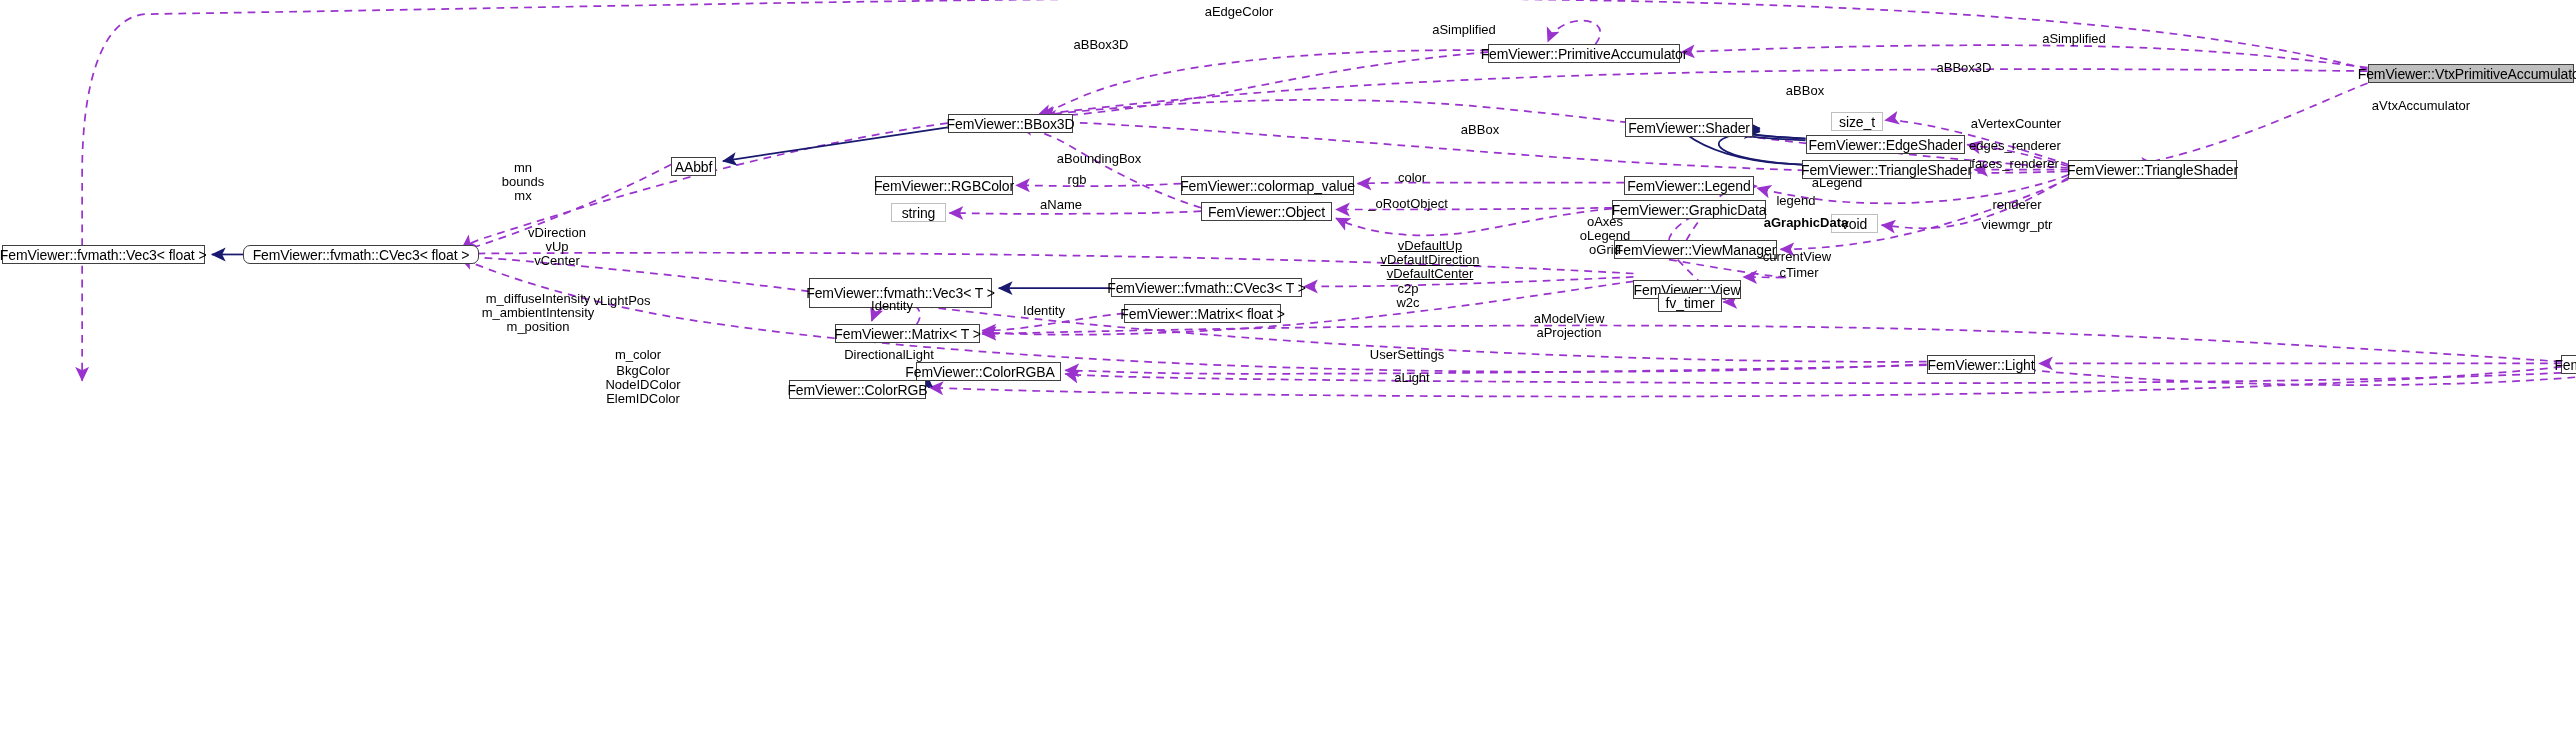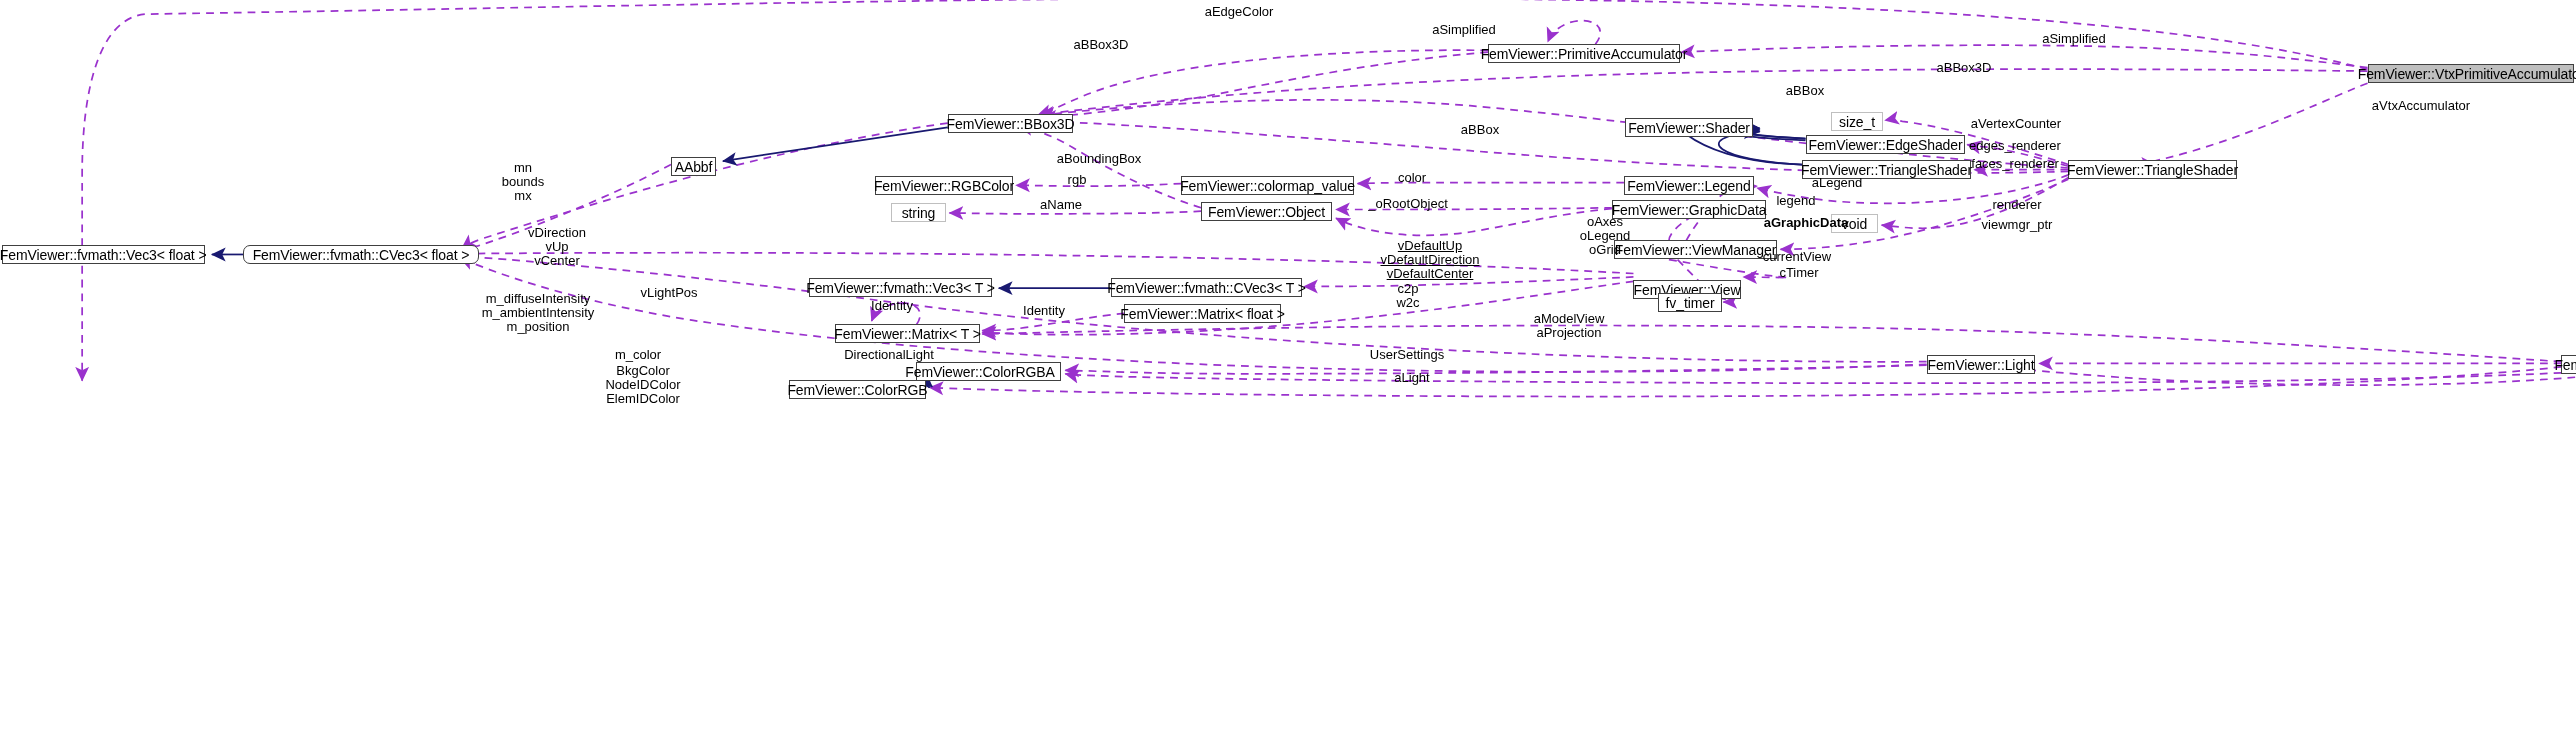--- a/index.html
+++ b/index.html
@@ -220,21 +220,21 @@
       </div>
       <div class="node thick" style="left: 1.7px; top: 245px; width: 203px; height: 19px;">
         <span>FemViewer::fvmath::Vec3&lt; float &gt;</span>
       </div>
       <div class="node thick" style="left: 243px; top: 245px; width: 236px; height: 19px; border-radius: 7px;">
         <span>FemViewer::fvmath::CVec3&lt; float &gt;</span>
       </div>
       <div class="node thick" style="left: 1633px; top: 280px; width: 108px; height: 19px; text-align: center;">
         <span>FemViewer::View</span>
       </div>
-      <div class="node thick" style="left: 809px; top: 278px; width: 183px; height: 19px;">
+      <div class="node thick" style="left: 809px; top: 278px; width: 183px; height: 30px;">
         <span>FemViewer::fvmath::Vec3&lt; T &gt;</span>
       </div>
       <div class="node thick" style="left: 1111px; top: 278px; width: 191px; height: 19px;">
         <span>FemViewer::fvmath::CVec3&lt; T &gt;</span>
       </div>
       <div class="node thick" style="left: 1658px; top: 293px; width: 64px; height: 19px;">
         <span>fv_timer</span>
       </div>
       <div class="node thick" style="left: 1124px; top: 304px; width: 157px; height: 19px;">
         <span>FemViewer::Matrix&lt; float &gt;</span>
@@ -287,21 +287,21 @@
       <div class="elabel" style="left: 557px; top: 226px;">vDirection
 vUp
 vCenter</div>
       <div class="elabel" style="left: 1797px; top: 250px;">currentView</div>
       <div class="elabel" style="left: 1430px; top: 239px; text-decoration: underline;">vDefaultUp
 vDefaultDirection
 vDefaultCenter</div>
       <div class="elabel" style="left: 1799px; top: 266px;">cTimer</div>
       <div class="elabel" style="left: 1408px; top: 282px;">c2p
 w2c</div>
-      <div class="elabel" style="left: 622px; top: 286px; margin-left: 47px;">vLightPos</div>
+      <div class="elabel" style="left: 622px; top: 294px;">vLightPos</div>
       <div class="elabel" style="left: 892px; top: 299px;">Identity</div>
       <div class="elabel" style="left: 1044px; top: 304px;">Identity</div>
       <div class="elabel" style="left: 538px; top: 292px;">m_diffuseIntensity
 m_ambientIntensity
 m_position</div>
       <div class="elabel" style="left: 1569px; top: 312px;">aModelView
 aProjection</div>
       <div class="elabel" style="left: 889px; top: 348px;">DirectionalLight</div>
       <div class="elabel" style="left: 638px; top: 348px;">m_color</div>
       <div class="elabel" style="left: 1407px; top: 348px;">UserSettings</div>

